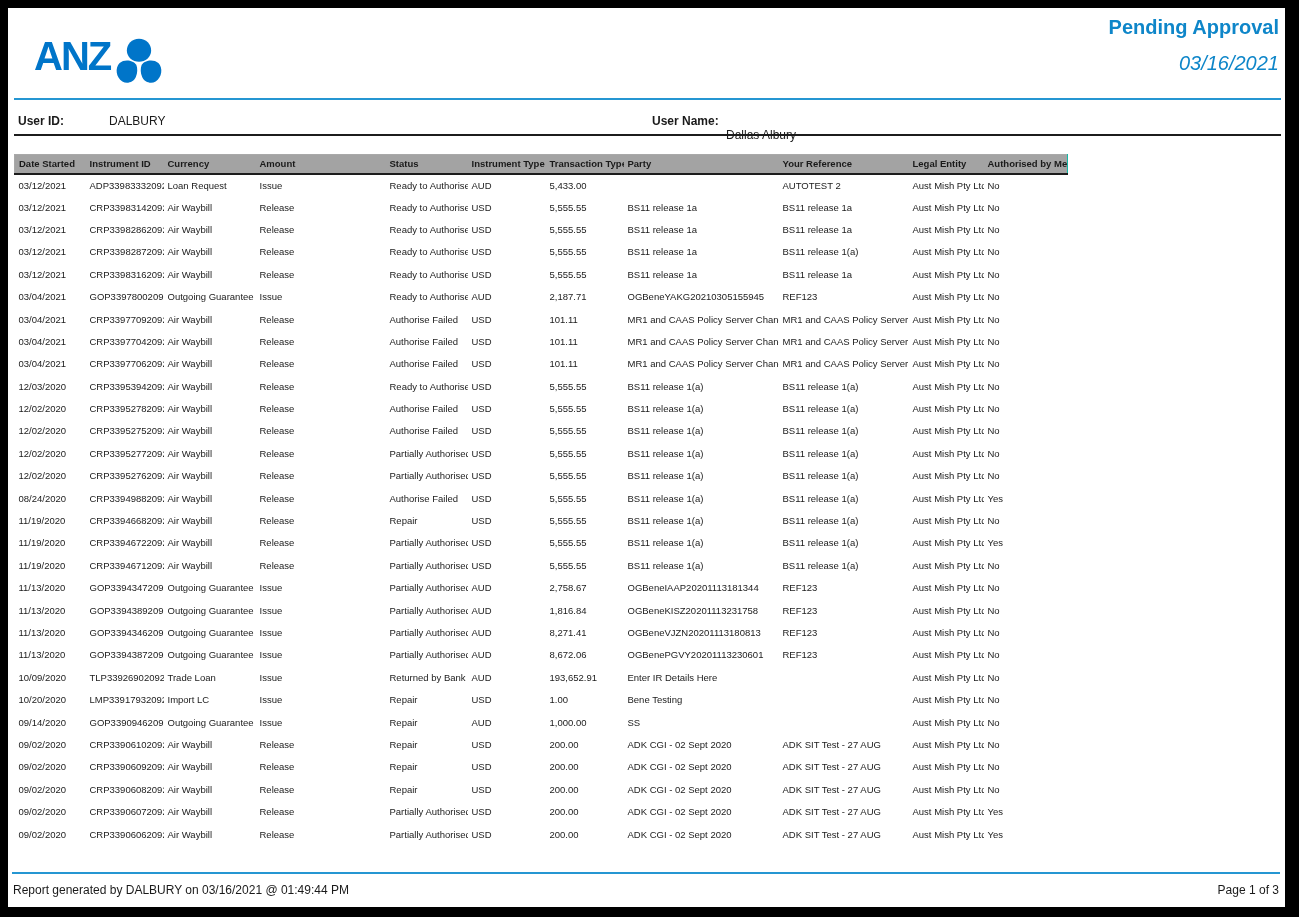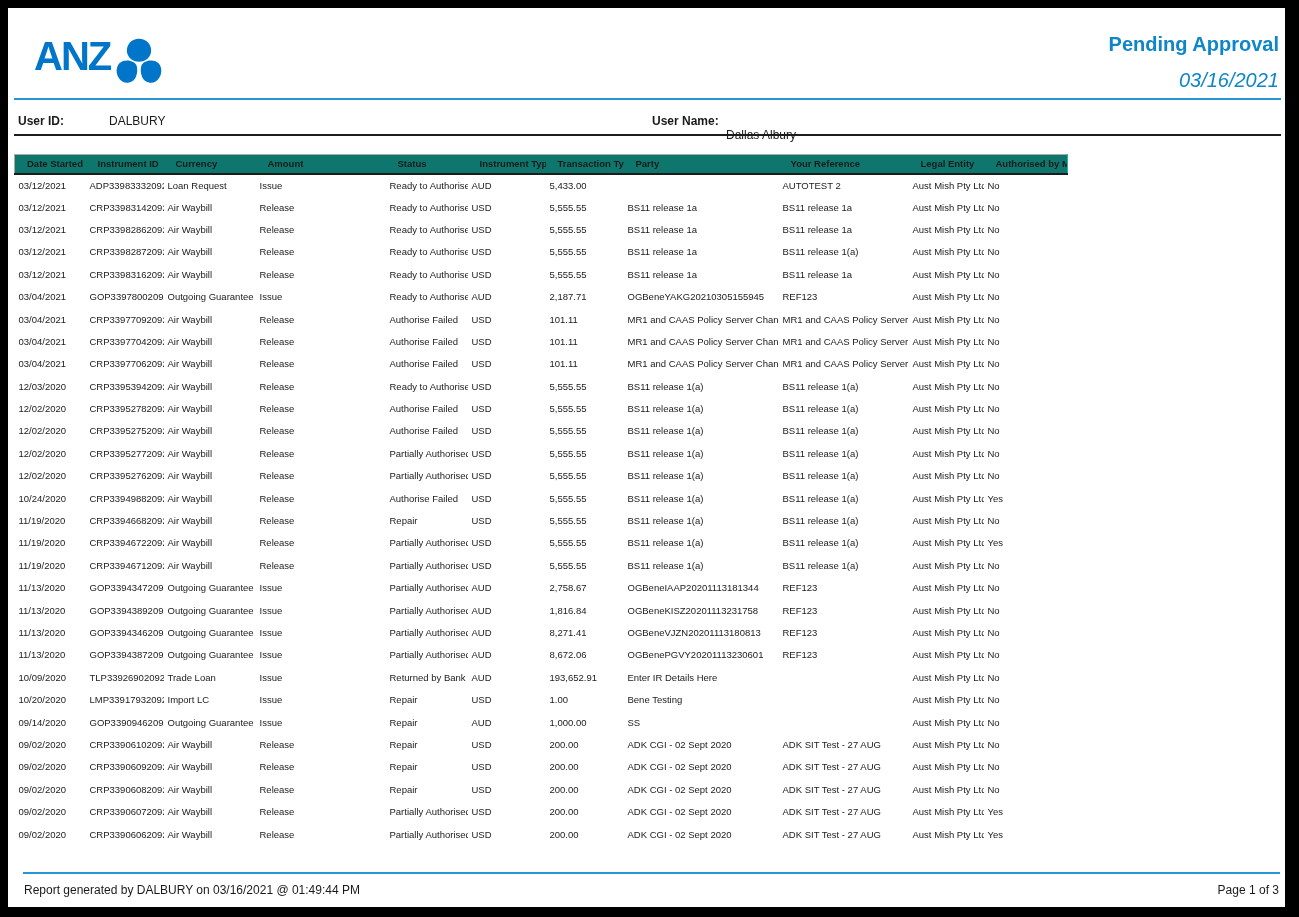--- a/index.html
+++ b/index.html
@@ -12,49 +12,49 @@
     background:#fff;box-sizing:border-box;padding:0 4px 0 6px;overflow:hidden;
   }
   
   .brand-row{position:relative;height:90px;}
   .logo{position:absolute;left:20px;top:28px;display:flex;}
   .logo-text{
     font-size:40px;font-weight:800;letter-spacing:-2px;line-height:1;
     color:var(--brand);
   }
   .logo-mark{width:54px;height:54px;margin-left:2px;}
-  .title-block{position:absolute;right:2px;top:25px;text-align:right;}
+  .title-block{position:absolute;right:2px;top:8px;text-align:right;}
   .report-title{font-size:20px;font-weight:bold;color:var(--accent);}
   .report-date{font-size:20px;color:var(--accent);margin-top:13px;font-style:italic;}
   
   .rule-blue{height:2px;background:var(--rule);}
   .rule-black{height:2px;background:#1c1c1c;}
   
   .user-row{position:relative;height:34px;font-size:12px;}
   .user-row .lbl{font-weight:bold;}
   .u-id-lbl{position:absolute;left:4px;top:14px;}
   .u-id-val{position:absolute;left:62px;top:14px;margin-left:33px;}
   .u-name-lbl{position:absolute;left:638px;top:14px;}
   .u-name-val{position:absolute;left:712px;top:28px;}
   
   .tbl-wrap{margin-top:18px;}
   table{border-collapse:collapse;table-layout:fixed;width:1053px;font-size:9.5px;}
   th{
-    background:#0f766e;font-weight:bold;text-align:left;height:19px;
-    padding:0 3px 0 12px;border-top:1px solid #a9a9a9;border-bottom:2px solid #1c1c1c;
+    background:#a3a3a3;font-weight:bold;text-align:left;height:19px;
+    padding:0 3px 0 4px;border-top:1px solid #a9a9a9;border-bottom:2px solid #1c1c1c;
     white-space:nowrap;overflow:hidden;box-sizing:border-box;
   }
   th:first-child{border-left:1px solid #a9a9a9;}
   th:last-child{border-right:1px solid #14b8a6;}
   td{
     height:22.4px;padding:0 3px 0 4px;white-space:nowrap;overflow:hidden;
     vertical-align:middle;box-sizing:border-box;
   }
   
-  .footer{position:absolute;left:15px;right:5px;bottom:8px;}
+  .footer{position:absolute;left:4px;right:5px;bottom:8px;}
   .footer-row{
     display:flex;justify-content:space-between;align-items:center;
     font-size:12px;padding:9px 1px 2px 1px;
   }
 </style>
 </head>
 <body>
 
 <div class="page">
 
@@ -293,21 +293,21 @@
             <td>Release</td>
             <td>Partially Authorised</td>
             <td>USD</td>
             <td>5,555.55</td>
             <td>BS11 release 1(a)</td>
             <td>BS11 release 1(a)</td>
             <td>Aust Mish Pty Ltd</td>
             <td>No</td>
           </tr>
           <tr>
-            <td>10/24/2020</td>
+            <td>08/24/2020</td>
             <td>CRP33949882092</td>
             <td>Air Waybill</td>
             <td>Release</td>
             <td>Authorise Failed</td>
             <td>USD</td>
             <td>5,555.55</td>
             <td>BS11 release 1(a)</td>
             <td>BS11 release 1(a)</td>
             <td>Aust Mish Pty Ltd</td>
             <td>Yes</td>

